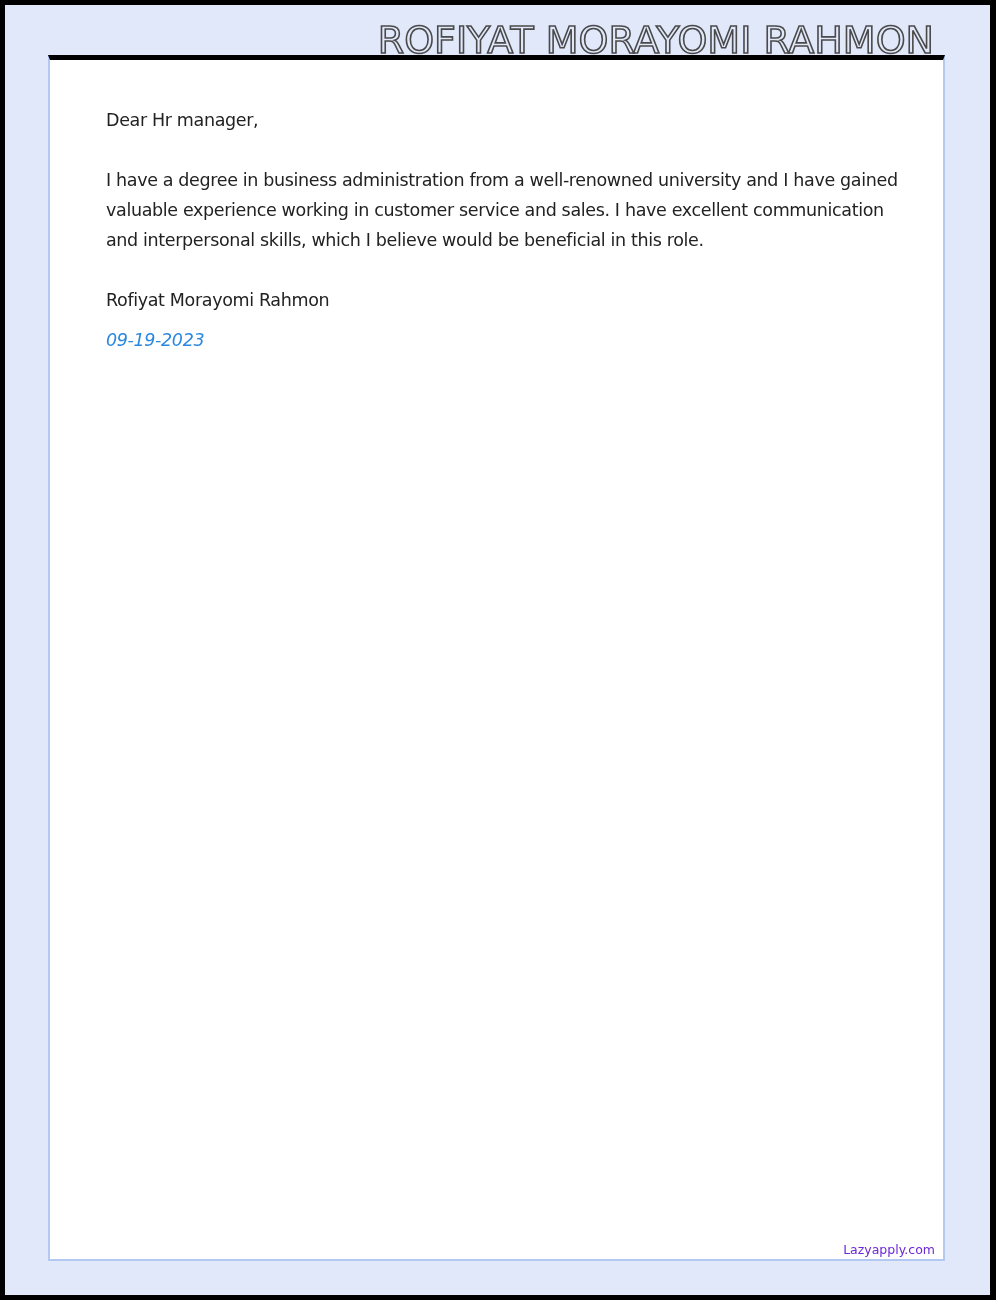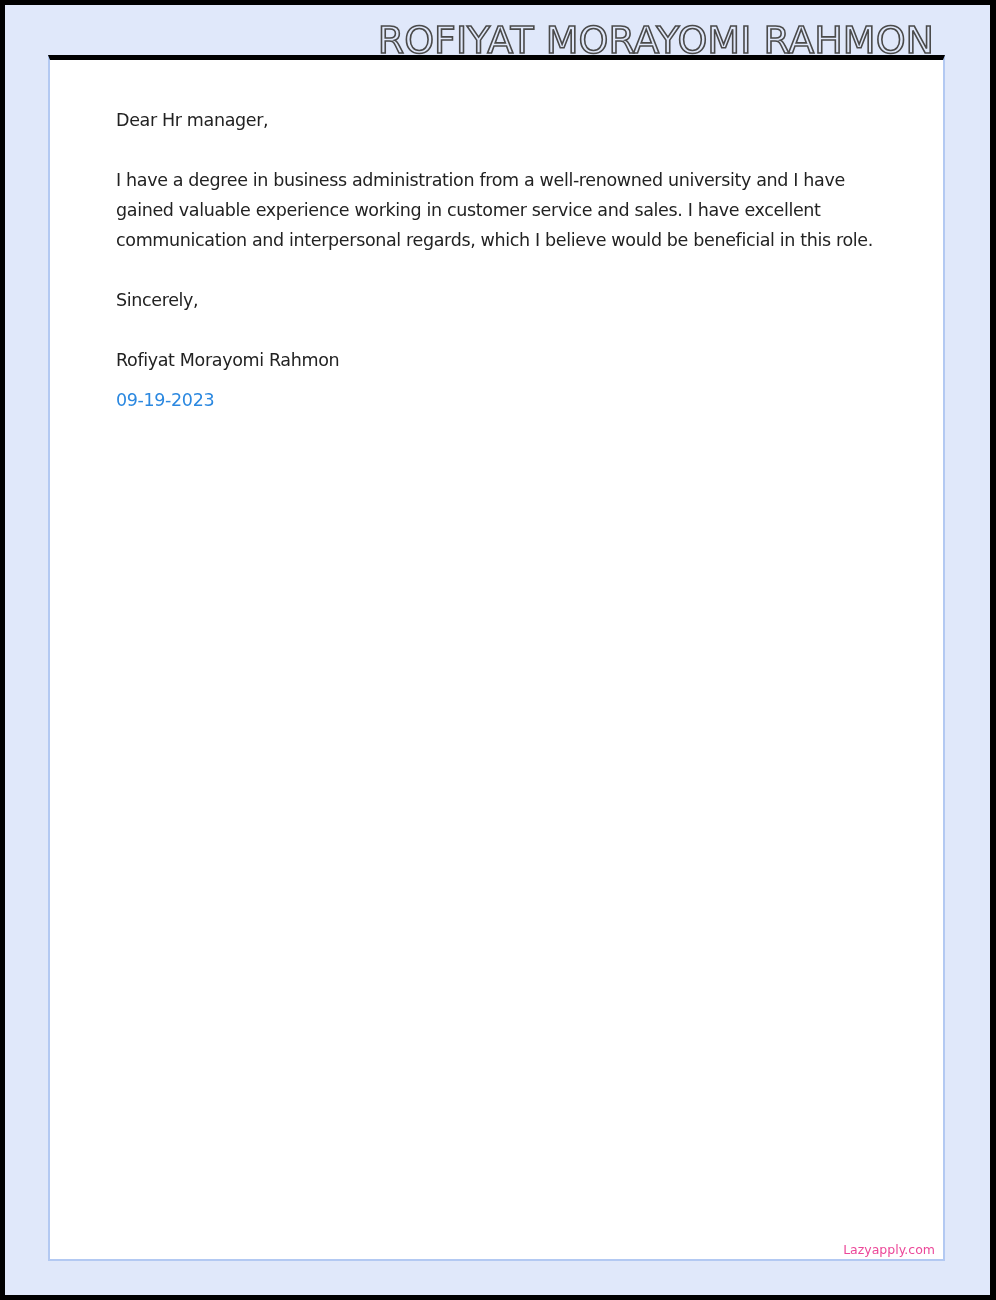--- a/index.html
+++ b/index.html
@@ -41,43 +41,43 @@
   .letter {
     position: absolute;
     left: 50px; top: 45px;
     width: 800px;
     font-family: "DejaVu Sans", sans-serif;
     font-size: 17.5px;
     line-height: 30px;
     color: #222;
     letter-spacing: -0.35px;
   }
-  .letter p { margin: 0 0 30px 16px; }
+  .letter p { margin: 0 0 30px 6px; }
   .letter p.sig { margin-bottom: 10px; }
   .date {
     color: #2b88e0;
     margin: 0;
+    font-style: italic;
   }
   .footer-brand {
     position: absolute;
     right: 8px; bottom: 2px;
     font-family: "DejaVu Sans", sans-serif;
     font-size: 12.5px;
-    color: #ec4899;
+    color: #6d28d9;
   }
 </style>
 </head>
 <body>
 
 <div class="frame">
   <div class="header-name">ROFIYAT MORAYOMI RAHMON</div>
 
   <div class="page">
     <div class="letter">
       <p>Dear Hr manager,</p>
-      <p>I have a degree in business administration from a well-renowned university and I have gained valuable experience working in customer service and sales. I have excellent communication and interpersonal regards, which I believe would be beneficial in this role.</p>
-      <p>Sincerely,</p>
+      <p>I have a degree in business administration from a well-renowned university and I have gained valuable experience working in customer service and sales. I have excellent communication and interpersonal skills, which I believe would be beneficial in this role.</p>
       <p class="sig">Rofiyat Morayomi Rahmon</p>
       <p class="date">09-19-2023</p>
     </div>
     <div class="footer-brand">Lazyapply.com</div>
   </div>
 </div>
 
 </body></html>

